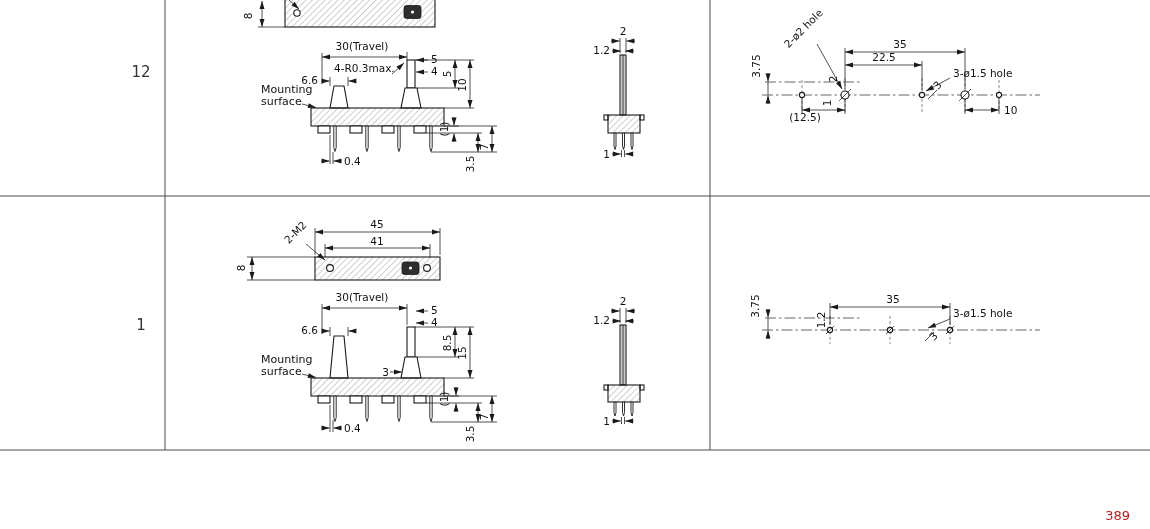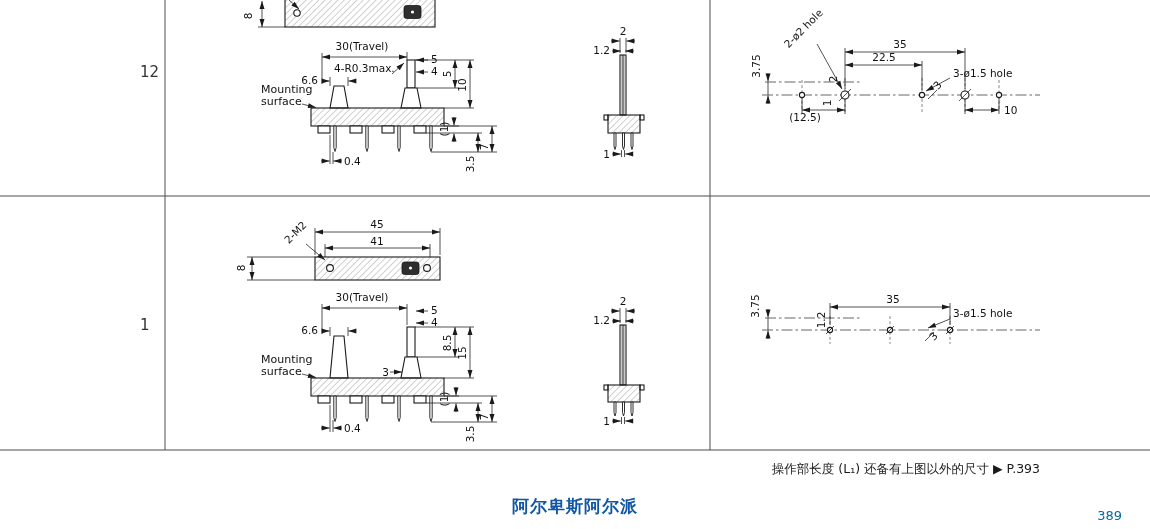--- a/index.html
+++ b/index.html
@@ -12,26 +12,26 @@
   svg text.lbl { font-size:11px; }
   .grid  { stroke:#4d4d4d; stroke-width:1; fill:none; }
   .ol    { fill:#ffffff; stroke:#1a1a1a; stroke-width:1.1; }
   .hatched { fill:url(#hatch); stroke:#1a1a1a; stroke-width:1.1; }
   .thin  { stroke:#1a1a1a; stroke-width:0.75; fill:none; }
   .dim   { stroke:#1a1a1a; stroke-width:0.75; fill:none; }
   .cl    { stroke:#3f3f3f; stroke-width:0.8; stroke-dasharray:11 3 2.5 3; fill:none; }
   .tick  { stroke:#555; stroke-width:0.7; stroke-dasharray:3 2.2; fill:none; }
   .dark  { fill:#2e2e2e; stroke:#1a1a1a; stroke-width:0.8; }
   .pin   { fill:#ffffff; stroke:#1a1a1a; stroke-width:0.9; }
-  .row-label { position:absolute; left:140px; width:30px; 
+  .row-label { position:absolute; left:126px; width:30px; text-align:center;
                font-size:15px; color:#333; }
   .footer-note { position:absolute; top:461px; right:110px; font-size:12.5px; color:#1a1a1a; }
   .brand { position:absolute; top:495px; left:0; width:100%; text-align:center;
            font-size:17px; font-weight:bold; color:#1156a4; letter-spacing:1px; }
-  .page-num { position:absolute; top:508px; right:28px; font-size:13px; color:#0369a1; }
+  .page-num { position:absolute; top:508px; right:20px; font-size:13px; color:#b91c1c; }
 </style>
 </head>
 <body>
 
 <div class="page">
 
 <svg width="1150" height="455" viewBox="0 0 1150 455">
   <defs>
     <pattern id="hatch" width="4.5" height="4.5" patternUnits="userSpaceOnUse" patternTransform="rotate(45)">
       <line x1="0" y1="0" x2="0" y2="4.5" stroke="#8a8a8a" stroke-width="0.8"></line>
@@ -332,17 +332,15 @@
       <line class="thin" x1="950" y1="319" x2="928" y2="328" marker-end="url(#aE)"></line>
       <line class="thin" x1="925" y1="341" x2="934" y2="332"></line>
       <text x="936" y="339" text-anchor="middle" transform="rotate(-45 936 339)">3</text>
     </g>
   </g>
 </svg>
 
 <div class="row-label" style="top:63px">12</div>
 <div class="row-label" style="top:316px">1</div>
 
-<div class="footer-note">操作部长度 (L₁) 还备有上图以外的尺寸 ▶ P.393</div>
-<div class="brand">阿尔卑斯阿尔派</div>
 <div class="page-num">389</div>
 
 </div>
 
 </body></html>

